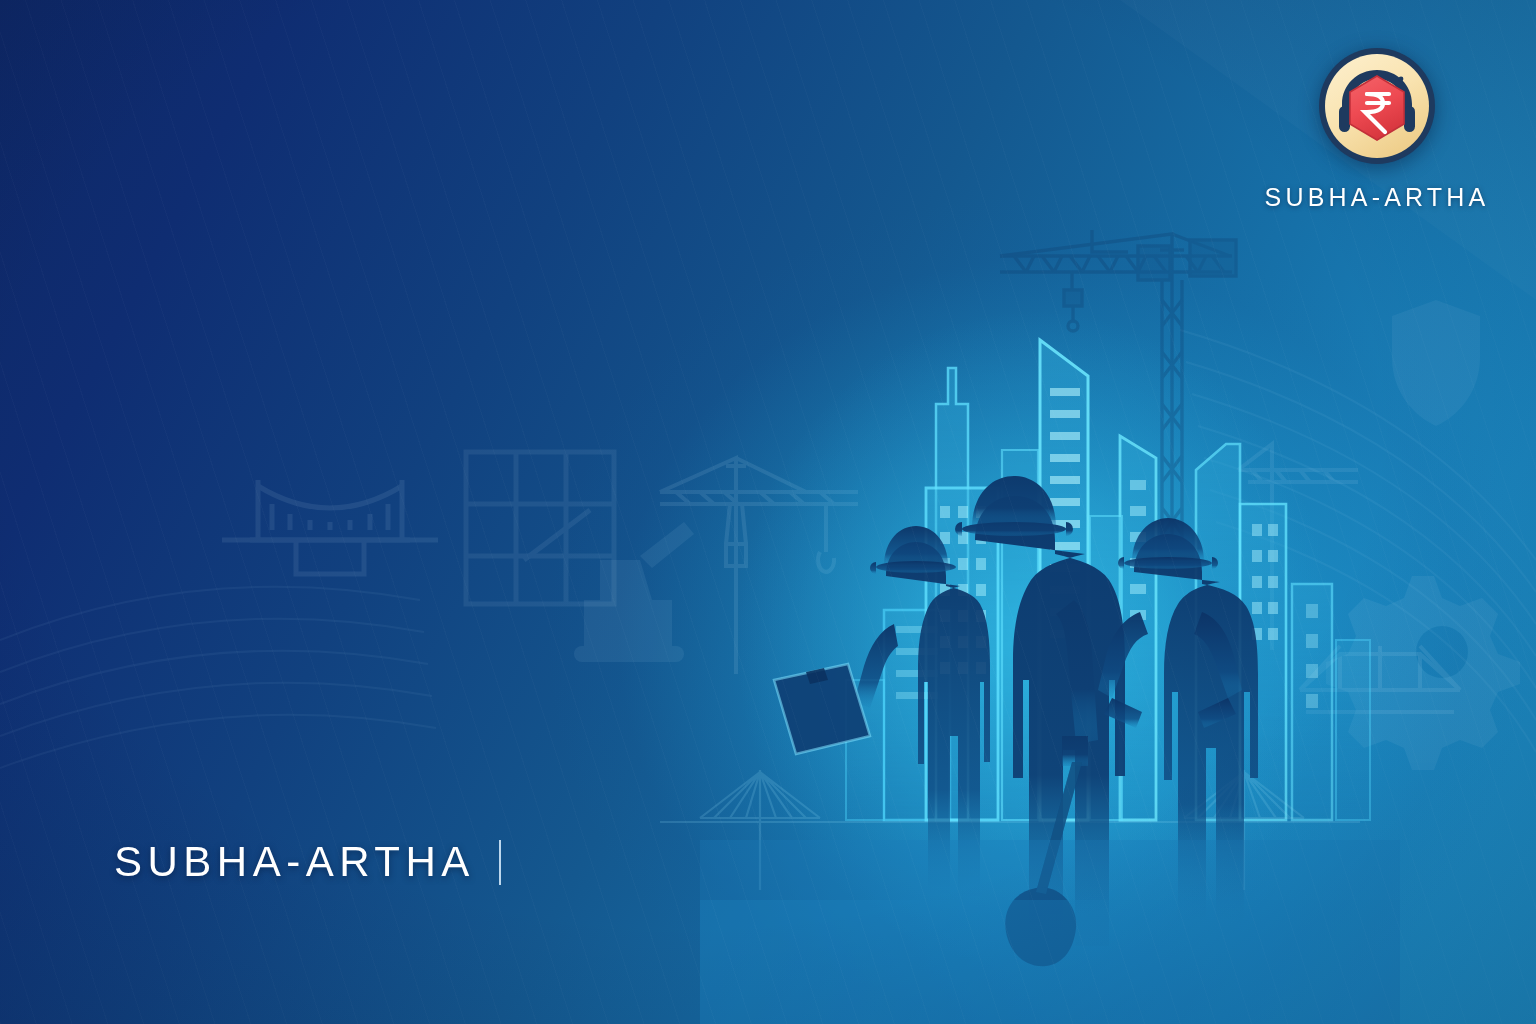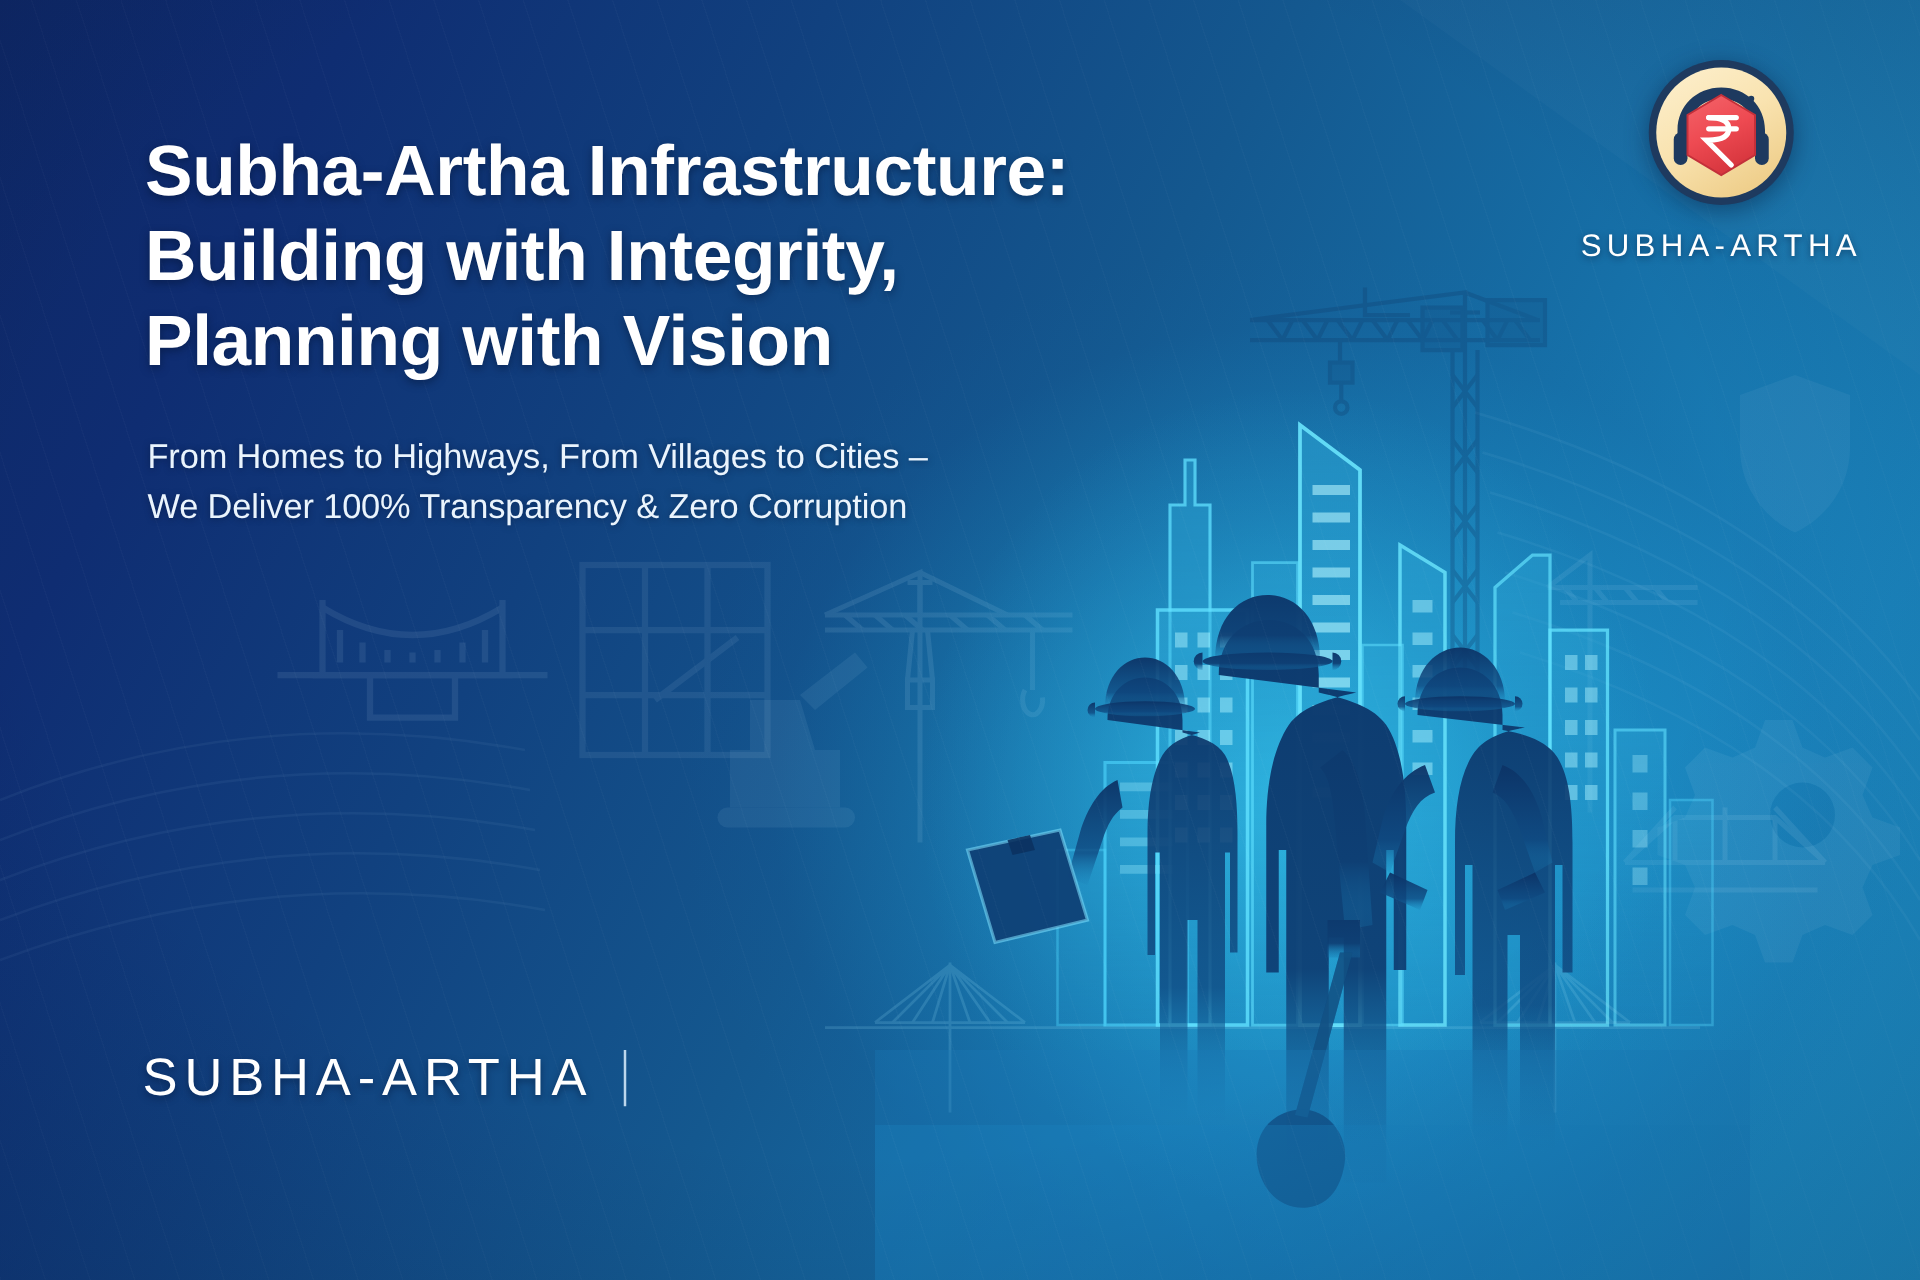--- a/index.html
+++ b/index.html
@@ -495,24 +495,19 @@
         <path d="M52 50 h22"></path>
         <path d="M52 59 h22"></path>
         <path d="M52 50 c12 0 16 4 16 9 c0 6 -5 9 -16 9 h-2 l20 20"></path>
       </g>
 
       <circle cx="86" cy="35" r="2.4" fill="#1e3a5f"></circle>
     </svg>
     <div class="logo-text">SUBHA-ARTHA</div>
   </div>
 
-  <div class="headline">Subha-Artha Infrastructure:
-Building with Integrity,
-Planning with Vision</div>
-  <div class="subhead">From Homes to Highways, From Villages to Cities –
-We Deliver 100% Transparency &amp; Zero Corruption</div>
 
   <div class="footer">
     <span class="fm-main">SUBHA-ARTHA</span>
     <span class="fm-div"></span>
   </div>
 
 </div>
 
 </body></html>

